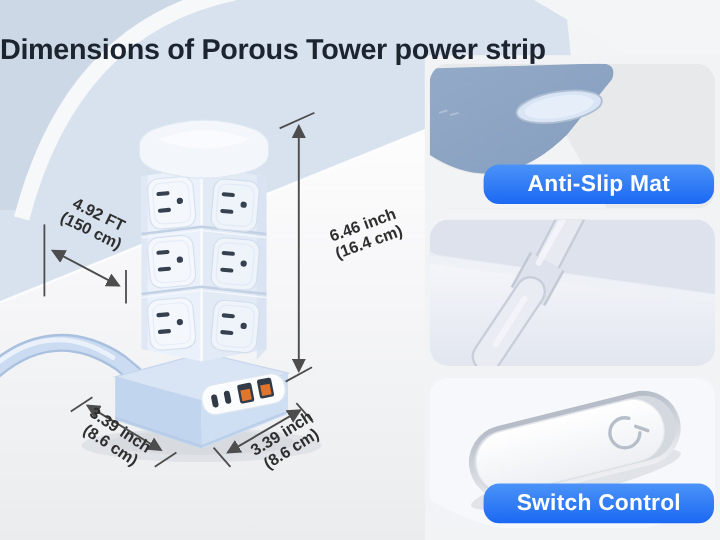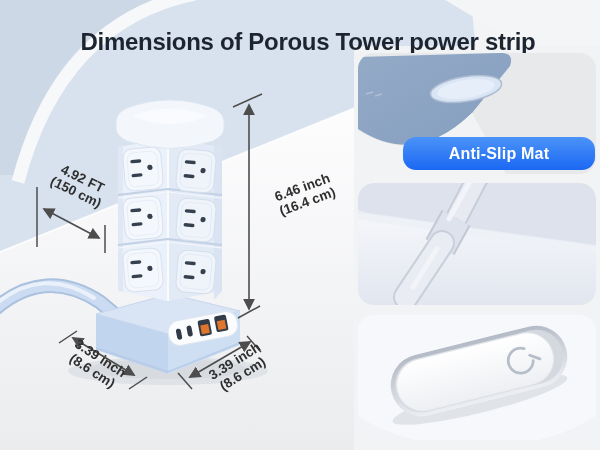--- a/index.html
+++ b/index.html
@@ -3,22 +3,22 @@
 <meta charset="utf-8">
 <style>
   html,body{margin:0;padding:0;background:#e9ebee;}
   *{box-sizing:border-box;}
   .canvas{
     position:relative;width:600px;height:450px;overflow:hidden;
     font-family:"Liberation Sans",sans-serif;background:#f3f4f6;
   }
   .scene{position:absolute;left:0;top:0;width:600px;height:450px;}
   .page-title{
-    position:absolute;left:0;top:12px;width:520px;text-align:center;
-    font-size:24px;font-weight:700;color:#1c2430;letter-spacing:-0.3px;margin-left:48px;
+    position:absolute;left:0;top:12px;width:520px;
+    font-size:24px;font-weight:700;color:#1c2430;letter-spacing:-0.3px;
   }
   .dim-label{
     position:absolute;text-align:center;line-height:1.08;white-space:nowrap;
     font-size:13.5px;font-weight:700;color:#2e2e2e;
   }
   .dim-label span{display:block;}
   .dim-cable {left:79px; top:186px; transform:translate(-50%,-50%) rotate(26deg);}
   .dim-height{left:305px;top:195px; transform:translate(-50%,-50%) rotate(-20deg);}
   .dim-basew {left:96px; top:365px; transform:translate(-50%,-50%) rotate(33deg);}
   .dim-based {left:239px;top:368px; transform:translate(-50%,-50%) rotate(-32deg);}
@@ -27,21 +27,21 @@
   }
   .card-1{top:53px;height:121px;}
   .card-2{top:183px;height:122px;}
   .card-3{top:315px;height:125px;}
   .card-art{position:absolute;inset:0;}
   .card-art svg{display:block;width:100%;height:100%;}
   .feature-bar{
     position:absolute;left:1px;right:1px;bottom:4px;height:33px;border-radius:13px;
     background:linear-gradient(180deg,#4b93f8 0%,#1b68f3 100%);
     display:flex;align-items:center;justify-content:center;
-    color:#ffffff;font-size:16px;font-weight:600;letter-spacing:.2px;margin-left:44px;
+    color:#ffffff;font-size:19px;font-weight:600;letter-spacing:.2px;margin-left:44px;
   }
 </style>
 </head>
 <body>
 
 <div class="canvas">
 
   <svg class="scene" viewBox="0 0 600 450" aria-hidden="true">
     <defs>
       <linearGradient id="tableG" x1="0" y1="0" x2="0" y2="1">
@@ -268,15 +268,16 @@
           <rect x="-90" y="-31" width="180" height="62" rx="31" fill="url(#recessG)"></rect>
           <rect x="-86" y="-27" width="172" height="54" rx="27" fill="#d4d8df"></rect>
           <rect x="-84" y="-26" width="160" height="52" rx="26" fill="url(#btnG)" stroke="#e5e8ed" stroke-width="1"></rect>
           <g transform="translate(43,0)">
             <circle r="12.5" fill="none" stroke="#b5bec9" stroke-width="2.8" stroke-dasharray="62 16.5" transform="rotate(14)" stroke-linecap="round"></circle>
             <path d="M10,-3 L19,3" stroke="#b5bec9" stroke-width="2.8" stroke-linecap="round" fill="none"></path>
           </g>
         </g>
       </svg>
     </div>
+    <div class="feature-bar">Switch Control</div>
   </div>
 
 </div>
 
 </body></html>

